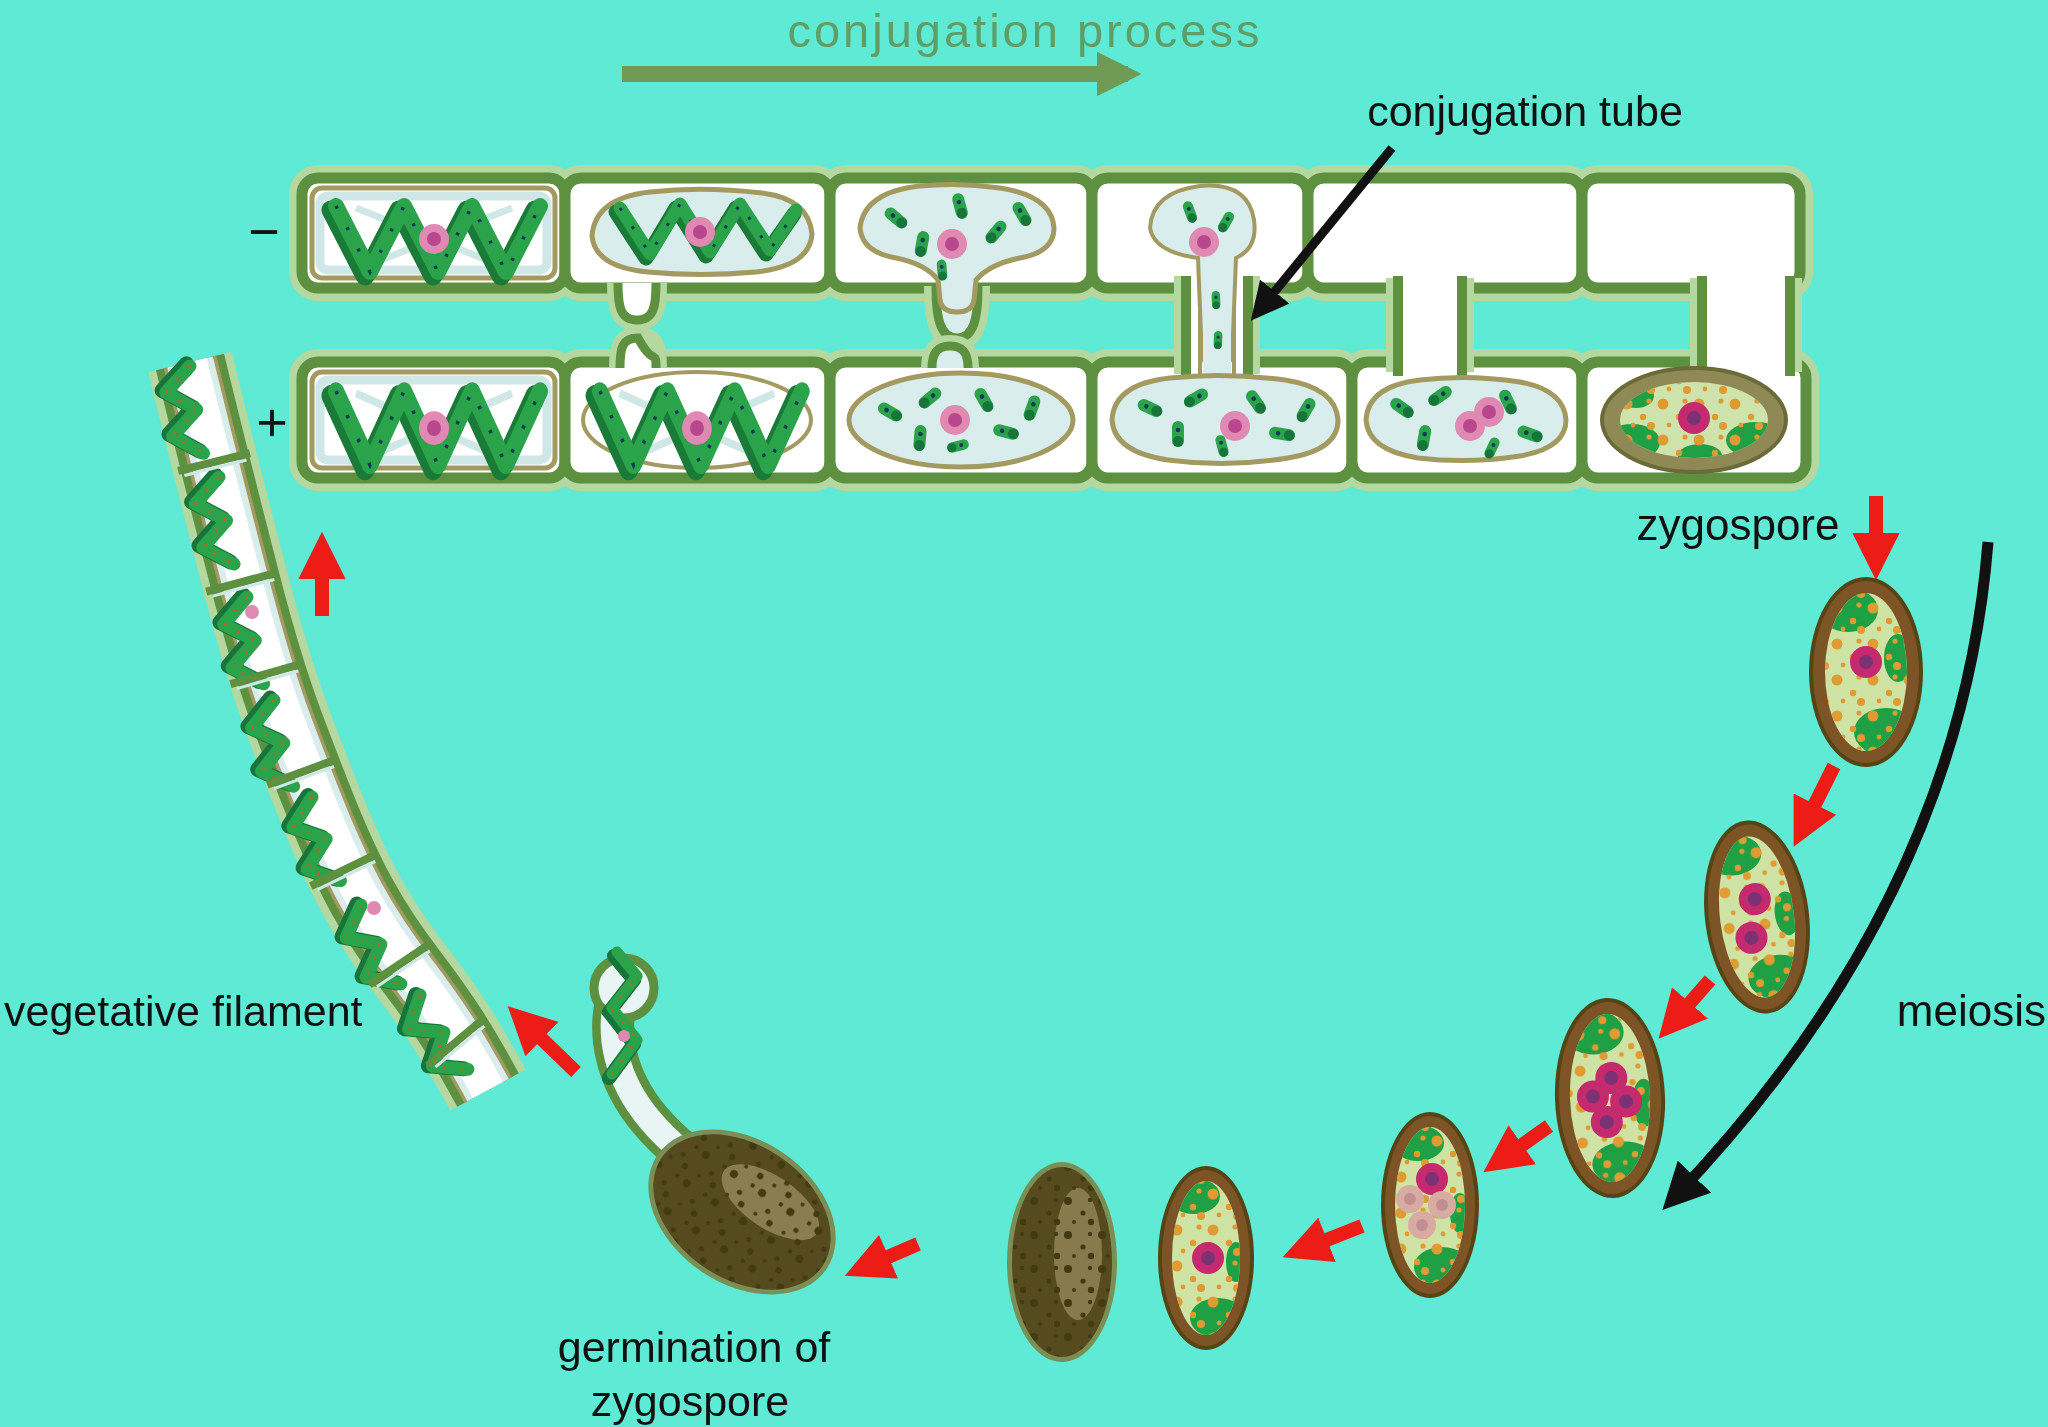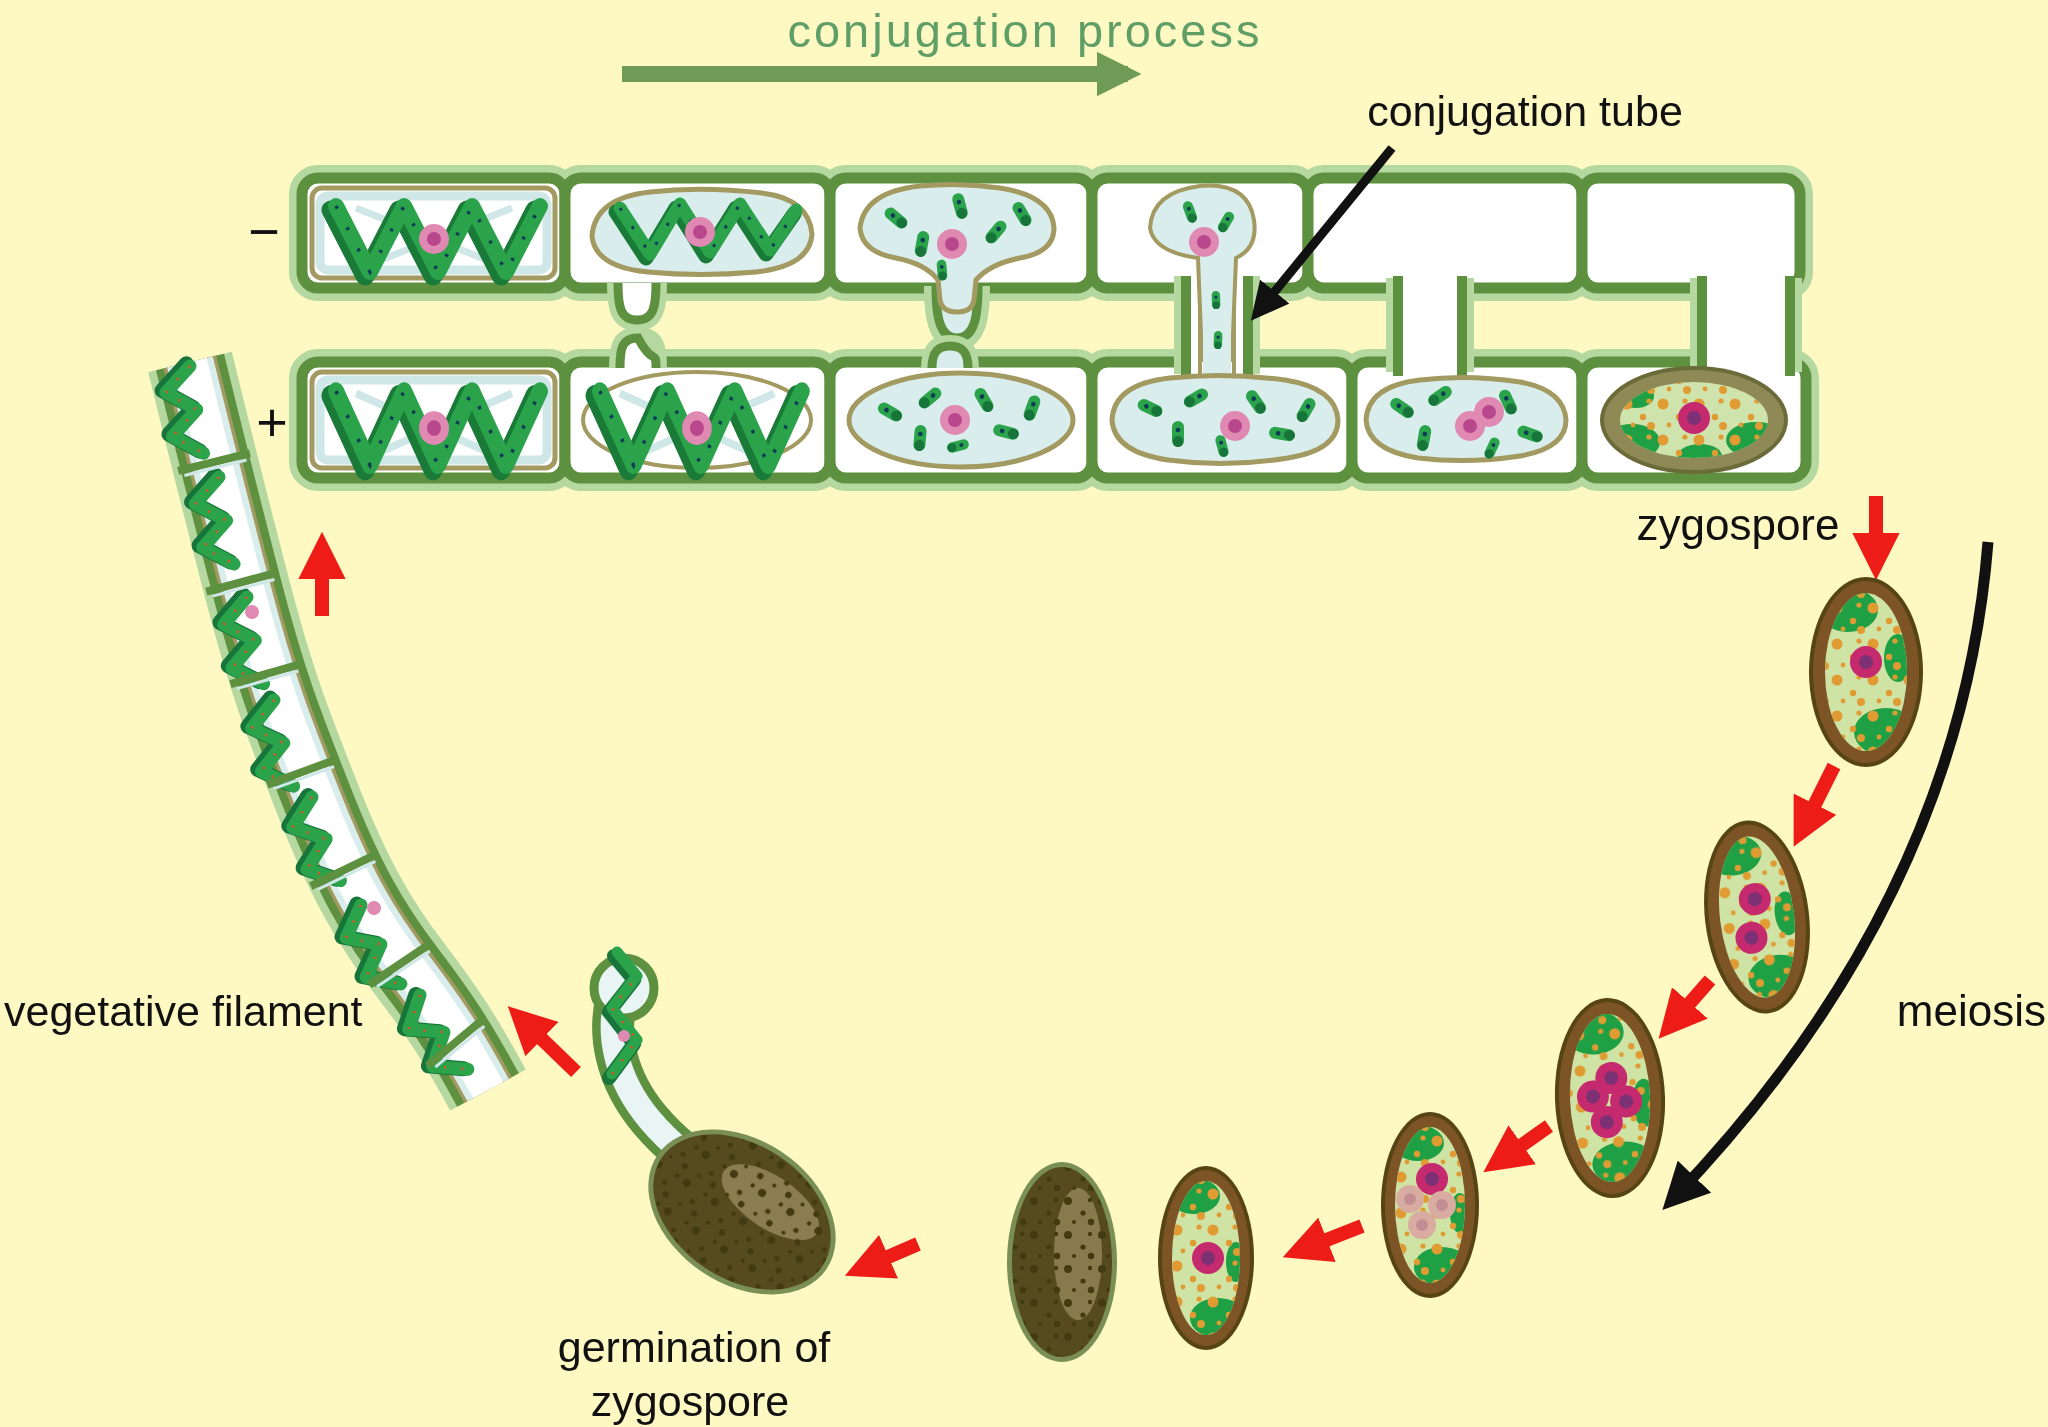--- a/index.html
+++ b/index.html
@@ -1,16 +1,16 @@
 <!DOCTYPE html>
 <html><head>
 <meta charset="utf-8">
 <style>
   html,body{margin:0;padding:0;background:#ffffff;}
-  #stage{position:relative;width:2048px;height:1427px;background:#fef9c3;overflow:hidden;
+  #stage{position:relative;width:2048px;height:1427px;background:#5eead4;overflow:hidden;
          font-family:"Liberation Sans",sans-serif;}
   svg text{font-family:"Liberation Sans",sans-serif;}
   .lbl{fill:#111111;font-size:44px;}
   .lbl-green{fill:#5f9e66;font-size:47px;letter-spacing:3px;}
   .sign{fill:#111111;font-size:54px;}
   .g2{font-size:43px;}
 </style>
 </head>
 <body>
 

